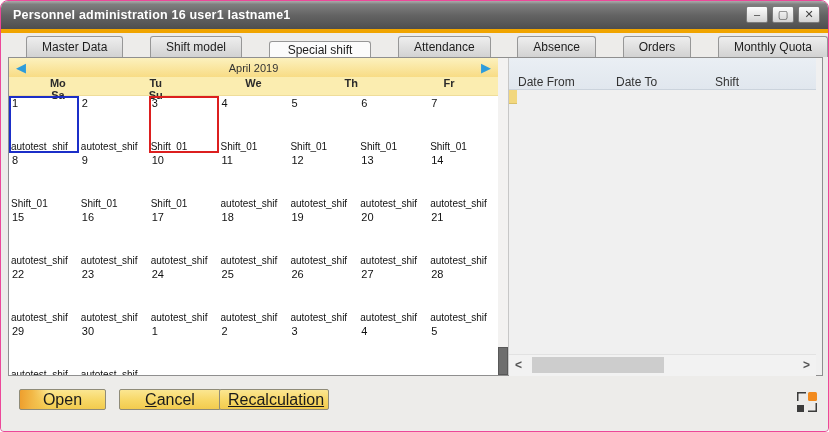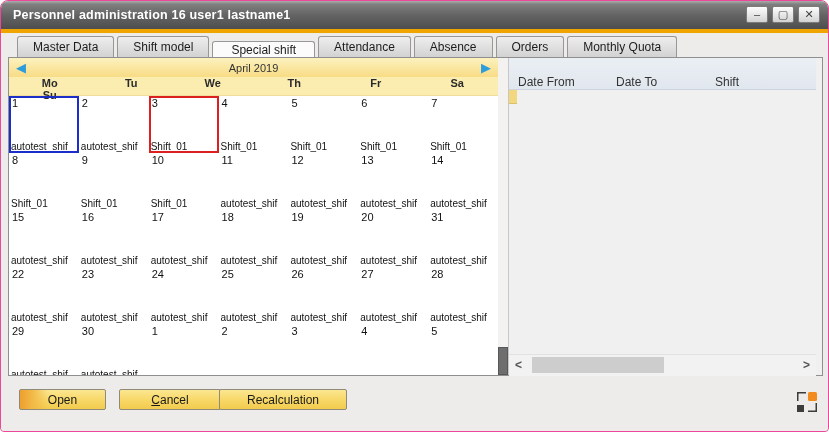--- a/index.html
+++ b/index.html
@@ -14,41 +14,41 @@
             display:flex;align-items:center;}
   .title{color:#ffffff;font-size:12.5px;font-weight:bold;padding-left:12px;letter-spacing:.2px;}
   .win-controls{position:absolute;right:8px;top:5px;display:flex;gap:4px;}
   .win-btn{width:22px;height:17px;border:1px solid #7b7b7b;border-radius:2px;
            background:linear-gradient(180deg,#fdfdfd,#d2d2d2);color:#3f3f3f;
            font-size:11px;line-height:14px;padding:0;cursor:default;font-family:inherit;}
   .win-btn span{display:block;transform:translateY(-1px);}
   
   .accent{position:absolute;left:0;top:28px;right:0;height:4px;background:#F0A400;}
   
-  .tabbar{position:absolute;left:0;top:32px;right:0;height:24px;padding-left:16px;
-          display:flex;align-items:flex-end;gap:3px;}
+  .tabbar{position:absolute;left:0;top:32px;right:0;height:24px;padding-left:25px;
+          display:flex;align-items:flex-end;gap:3px;justify-content:space-between;}
   .tab{box-sizing:border-box;height:21px;padding:0 15px;border:1px solid #979797;border-bottom:none;
        border-radius:3px 3px 0 0;background:linear-gradient(180deg,#eeeeee,#d2d2d2);
        font-size:12px;color:#1c1c1c;font-family:inherit;cursor:default;position:relative;}
   .tab.active{background:#FBFBFB;height:16px;z-index:3;padding:0 18px;}
   
   .content{position:absolute;left:7px;top:56px;width:815px;height:319px;box-sizing:border-box;
            border:1px solid #8f8f8f;background:#F0F0F0;}
   
   .calendar{position:absolute;left:0;top:0;bottom:0;width:489px;background:#ffffff;
             border-right:1px solid #9a9a9a;display:flex;flex-direction:column;overflow:hidden;}
   .cal-head{position:relative;height:19px;flex:none;
             background:linear-gradient(180deg,#FCF1BE,#F8DC85);
             display:flex;align-items:center;justify-content:center;}
   .cal-title{font-size:11px;color:#333;}
   .arrow{position:absolute;top:1px;font-size:13px;color:#2D9CDB;cursor:default;line-height:17px;}
   .arrow.left{left:7px;}
   .arrow.right{right:7px;}
   .weekdays{height:18px;flex:none;background:#FBEDB0;border-bottom:1px solid #EFDD9A;
-            display:grid;grid-template-columns:repeat(6,1fr);align-items:center;}
+            display:grid;grid-template-columns:repeat(5,1fr);align-items:center;}
   .wd{text-align:center;font-size:11px;font-weight:bold;color:#2b2b2b;}
   .cal-grid{flex:1;display:grid;grid-template-columns:repeat(7,1fr);grid-template-rows:repeat(6,1fr);}
   .cell{position:relative;overflow:visible;}
   .dnum{font-size:11px;color:#111;padding:1px 0 0 3px;line-height:12px;}
   .dshift{font-size:10px;color:#111;padding-left:2px;line-height:12px;white-space:nowrap;margin-top:32px;}
   .cell.ol-blue{outline:2px solid #1B2EC8;outline-offset:-2px;z-index:2;}
   .cell.ol-red{outline:2px solid #DC1F1F;outline-offset:-2px;z-index:2;}
   
   .cal-vscroll{position:absolute;left:489px;top:0;bottom:0;width:10px;background:#F3F2F1;
                border-right:1px solid #c7c7c7;}
@@ -66,28 +66,28 @@
   
   .hscroll{position:absolute;left:500px;right:6px;top:296px;height:21px;background:#F2F2F2;
            border-top:1px solid #e2e2e2;}
   .hs-arrow{position:absolute;left:6px;top:3px;font-size:12px;font-weight:bold;color:#555;}
   .hs-arrow.right{left:auto;right:6px;}
   .hthumb{position:absolute;left:23px;top:2px;width:132px;height:16px;background:#CDCDCD;}
   
   .footer{position:absolute;left:0;right:0;top:375px;bottom:0;background:#EDECEA;}
   .btn{position:absolute;top:13px;height:21px;box-sizing:border-box;border:1px solid #8F8B78;border-radius:2px;
        background:linear-gradient(180deg,#FBE691 0%,#F7D765 55%,#F2CB4E 100%);
-       font-size:12px;color:#1a1a1a;font-family:inherit;cursor:default;padding:0 8px;}
+       font-size:16px;color:#1a1a1a;font-family:inherit;cursor:default;padding:0 8px;}
   .btn.default{background:
         linear-gradient(90deg,#EE9F2E 0px,#F2B846 12px,rgba(255,255,255,0) 28px),
         linear-gradient(180deg,#FBE691 0%,#F7D765 55%,#F2CB4E 100%);}
   .btn .mn{text-decoration:underline;}
   #open-btn{left:18px;width:87px;}
   #cancel-btn{left:118px;width:102px;}
-  #recalc-btn{left:218px;width:128px;}
+  #recalc-btn{left:218px;width:110px;text-decoration:underline;}
   .expand{position:absolute;right:11px;top:16px;width:20px;height:20px;cursor:default;}
 </style>
 </head>
 <body>
 
 <div class="window">
 
   <div class="titlebar">
     <span class="title">Personnel administration 16 user1 lastname1</span>
     <div class="win-controls">
@@ -207,21 +207,21 @@
           </div>
           <div class="cell">
             <div class="dnum">19</div>
             <div class="dshift">autotest_shif</div>
           </div>
           <div class="cell">
             <div class="dnum">20</div>
             <div class="dshift">autotest_shif</div>
           </div>
           <div class="cell">
-            <div class="dnum">31</div>
+            <div class="dnum">21</div>
             <div class="dshift">autotest_shif</div>
           </div>
           <div class="cell">
             <div class="dnum">22</div>
             <div class="dshift">autotest_shif</div>
           </div>
           <div class="cell">
             <div class="dnum">23</div>
             <div class="dshift">autotest_shif</div>
           </div>

